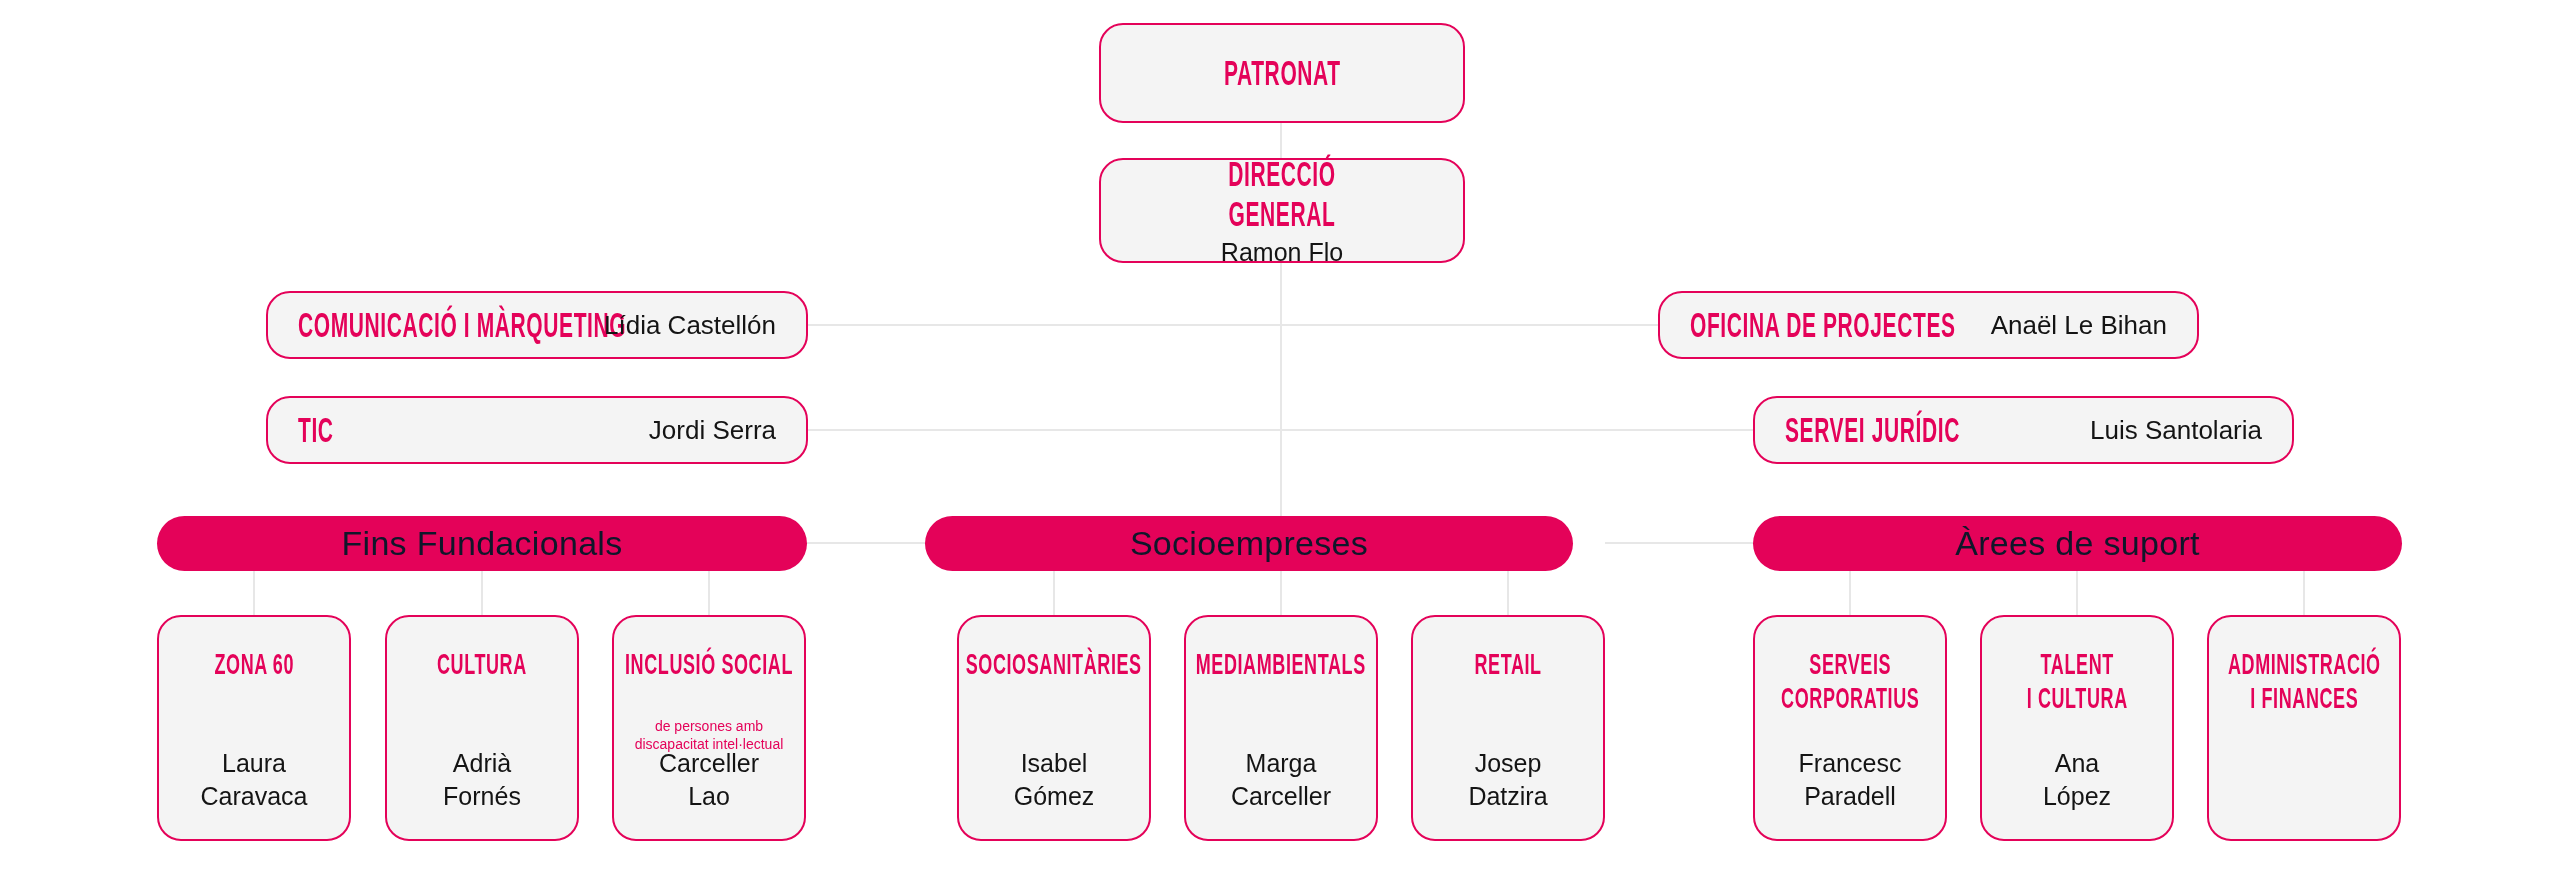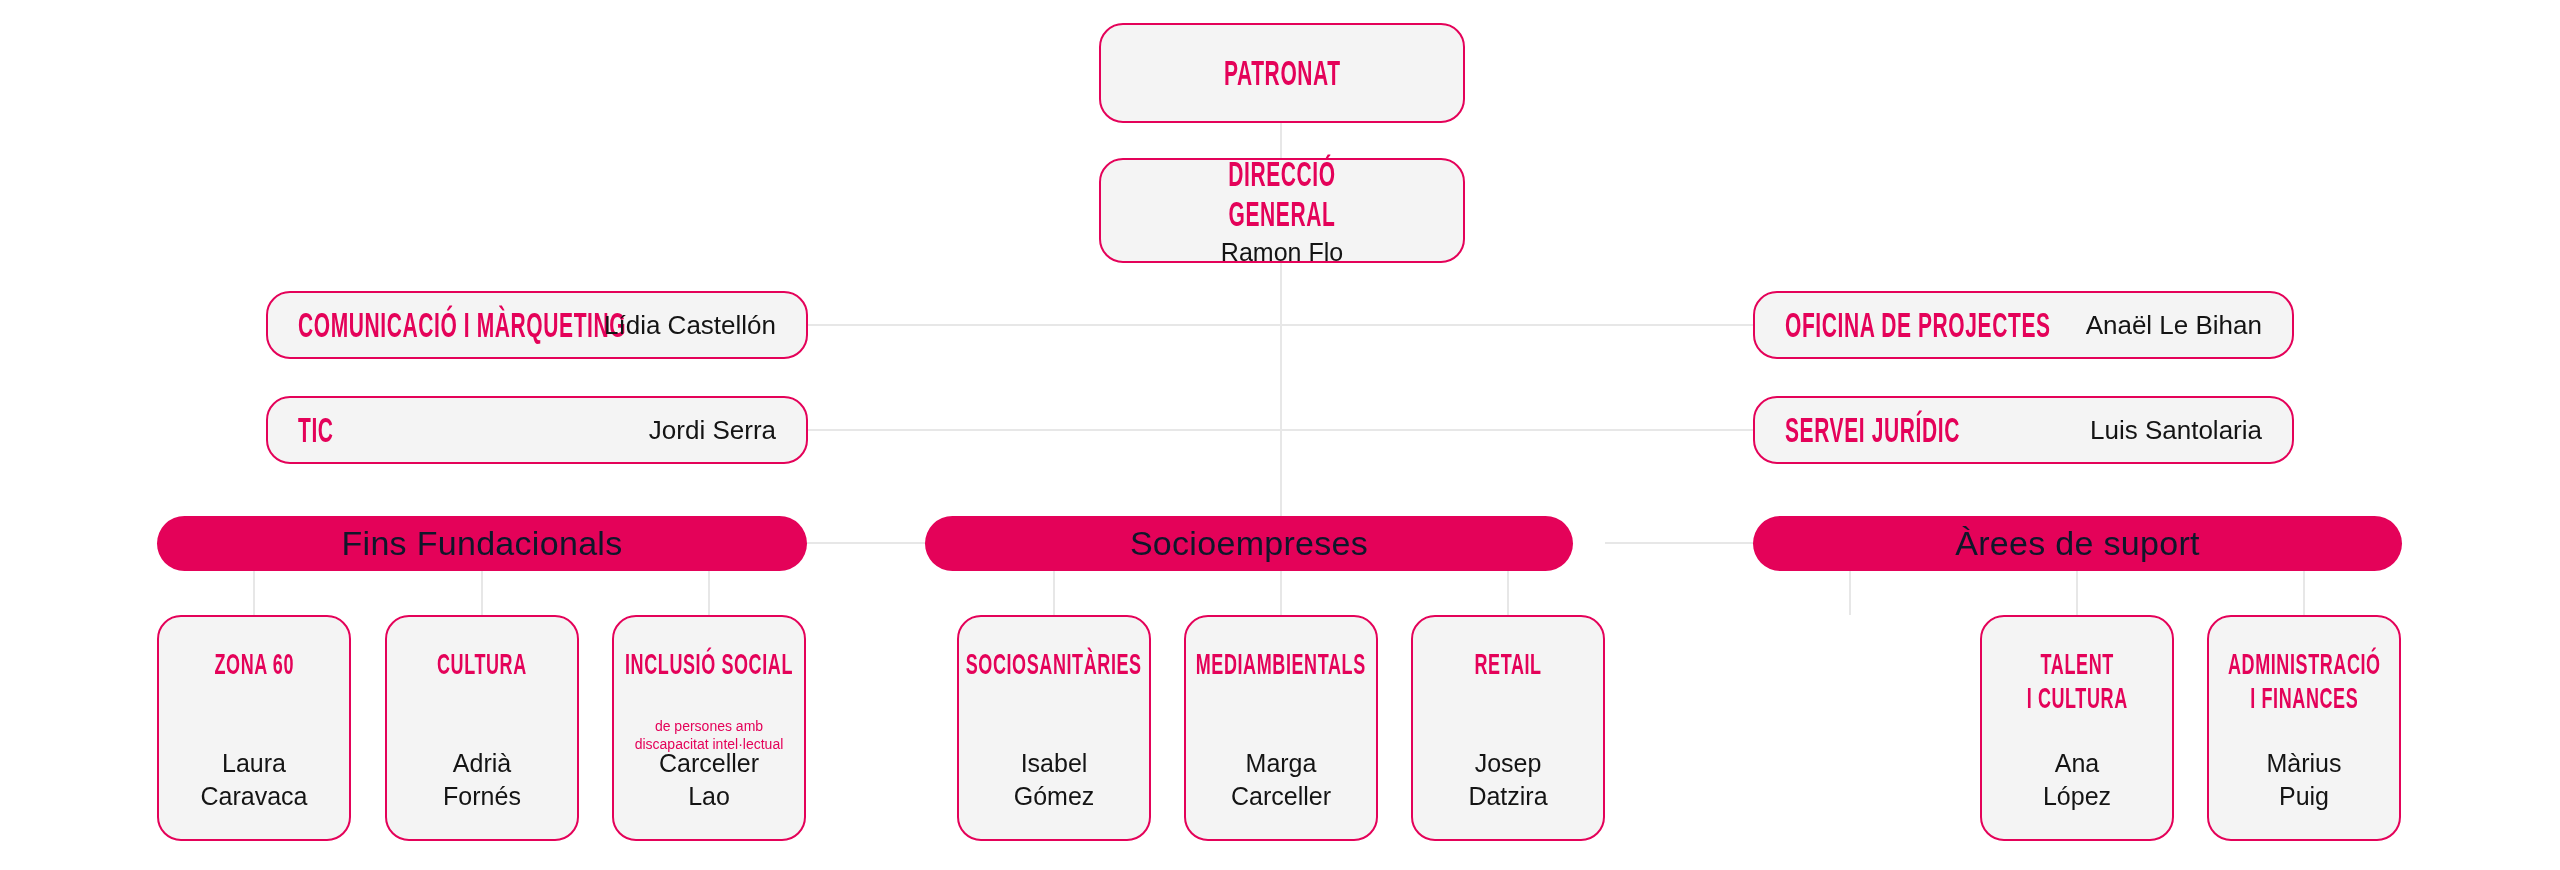--- a/index.html
+++ b/index.html
@@ -106,21 +106,21 @@
 
   <div class="node staff-node" style="left:266px;top:291px;width:542px;">
     <span class="t-cond">COMUNICACIÓ I MÀRQUETING</span>
     <span class="name">Lídia Castellón</span>
   </div>
   <div class="node staff-node" style="left:266px;top:396px;width:542px;">
     <span class="t-cond">TIC</span>
     <span class="name">Jordi Serra</span>
   </div>
 
-  <div class="node staff-node" style="left:1753px;top:291px;width:541px;">
+  <div class="node staff-node" style="left:1658px;top:291px;width:541px;">
     <span class="t-cond">OFICINA DE PROJECTES</span>
     <span class="name">Anaël Le Bihan</span>
   </div>
   <div class="node staff-node" style="left:1753px;top:396px;width:541px;">
     <span class="t-cond">SERVEI JURÍDIC</span>
     <span class="name">Luis Santolaria</span>
   </div>
 
   <div class="bar" style="left:157px;width:650px;">
     <span class="bar-label">Fins Fundacionals</span>
@@ -171,30 +171,36 @@
 Carceller</div>
   </div>
   <div class="node child" style="left:1411px;">
     <div class="title-wrap">
         <span class="t-cond">RETAIL</span>
       </div>
     <div class="name-block">Josep
 Datzira</div>
   </div>
 
+  <div class="node child" style="left:1753px;">
+    <div class="title-wrap">
+        <span class="t-cond">SERVEIS
+CORPORATIUS</span>
+      </div>
+    <div class="name-block">Francesc
+Paradell</div>
+  </div>
   <div class="node child" style="left:1980px;">
     <div class="title-wrap">
         <span class="t-cond">TALENT
 I CULTURA</span>
       </div>
     <div class="name-block">Ana
 López</div>
   </div>
   <div class="node child" style="left:2207px;">
     <div class="title-wrap">
         <span class="t-cond">ADMINISTRACIÓ
 I FINANCES</span>
       </div>
-    <div class="name-block">Màrius
-Puig</div>
   </div>
 
 </div>
 
 </body></html>

